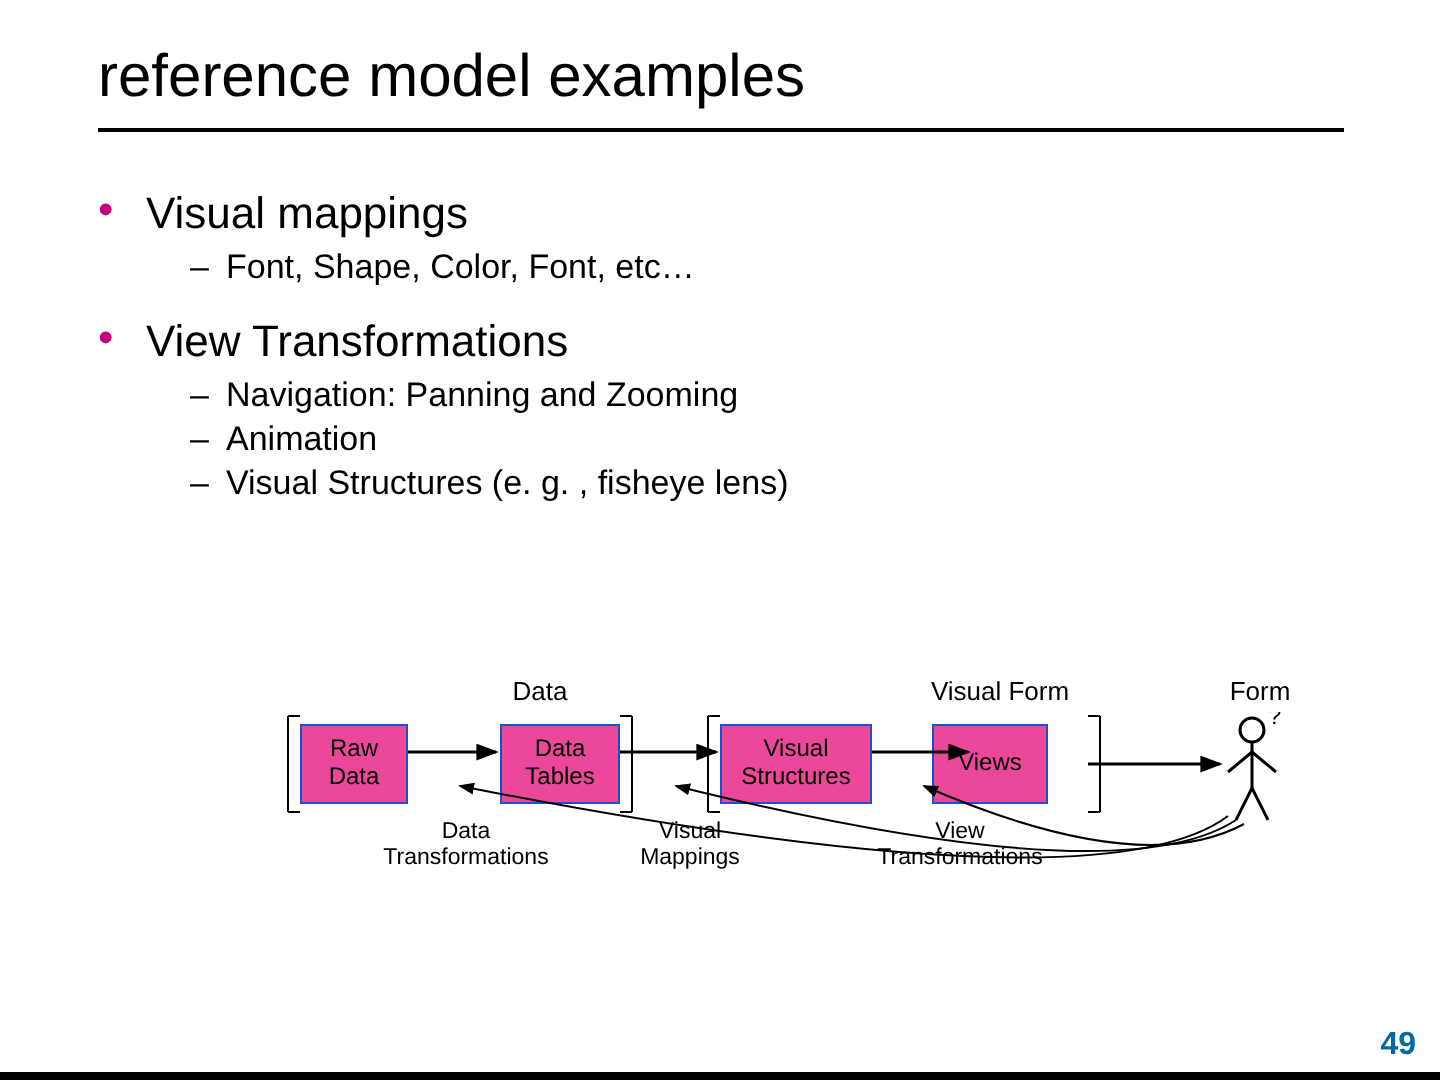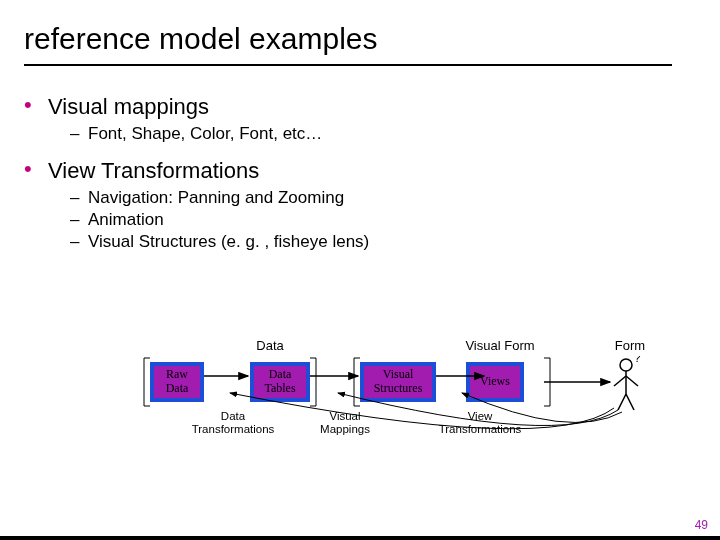--- a/index.html
+++ b/index.html
@@ -1,32 +1,32 @@
 <!DOCTYPE html>
 <html><head>
 <meta charset="utf-8">
 <style>
   * { box-sizing: border-box; margin: 0; padding: 0; }
   html, body { width: 720px; height: 540px; font-family: Verdana, Geneva, sans-serif; background: #fff; color: #000; }
-  .slide { position: relative; width: 720px; height: 540px; padding: 22px 48px 0 24px; }
+  .slide { position: relative; width: 720px; height: 540px; padding: 22px 48px 0 49px; }
   .title { font-size: 30px; font-weight: 400; margin-bottom: 4px; }
   .rule { height: 2px; background: #000; margin: 8px 0 28px 0; }
   .b1 { list-style: none; margin: 0 0 10px 0; }
   .b1 > li { position: relative; padding-left: 24px; font-size: 22px; margin: 10px 0 6px 0; }
   .b1 > li::before { content: "•"; position: absolute; left: 0; top: 0; color: #c6007e; font-size: 22px; line-height: 1; }
   .b2 { list-style: none; margin: 4px 0 14px 22px; }
   .b2 > li { position: relative; padding-left: 18px; font-size: 17px; margin: 2px 0; }
   .b2 > li::before { content: "–"; position: absolute; left: 0; top: 0; color: #000; }
   .diagram { position: absolute; left: 140px; top: 338px; width: 540px; height: 140px; font-family: Arial, sans-serif; }
   .dlabel { position: absolute; font-size: 13px; text-align: center; }
-  .dbox { position: absolute; border: 4px solid #1d4ed8; background: #a21caf; font-size: 12px; text-align: center; display: flex; align-items: center; justify-content: center; line-height: 1.15; padding: 2px 4px; font-family: Liberation Serif, serif; }
+  .dbox { position: absolute; border: 1px solid #1d4ed8; background: #ec4899; font-size: 12px; text-align: center; display: flex; align-items: center; justify-content: center; line-height: 1.15; padding: 2px 4px; }
   svg.arrows { position: absolute; left: 0; top: 0; width: 540px; height: 140px; }
   .blabel { position: absolute; font-size: 11.5px; text-align: center; line-height: 1.1; }
   .stick { position: absolute; }
-  .pgnum { position: absolute; right: 12px; bottom: 8px; font-size: 12px; font-weight: normal; color: #a21caf; }
+  .pgnum { position: absolute; right: 12px; bottom: 8px; font-size: 16px; font-weight: bold; color: #0369a1; }
   .bottombar { position: absolute; left: 0; bottom: 0; width: 720px; height: 4px; background: #000; }
 </style>
 </head>
 <body>
 
 <div class="slide">
 
   <div class="title">reference model examples</div>
   <div class="rule"></div>
 

